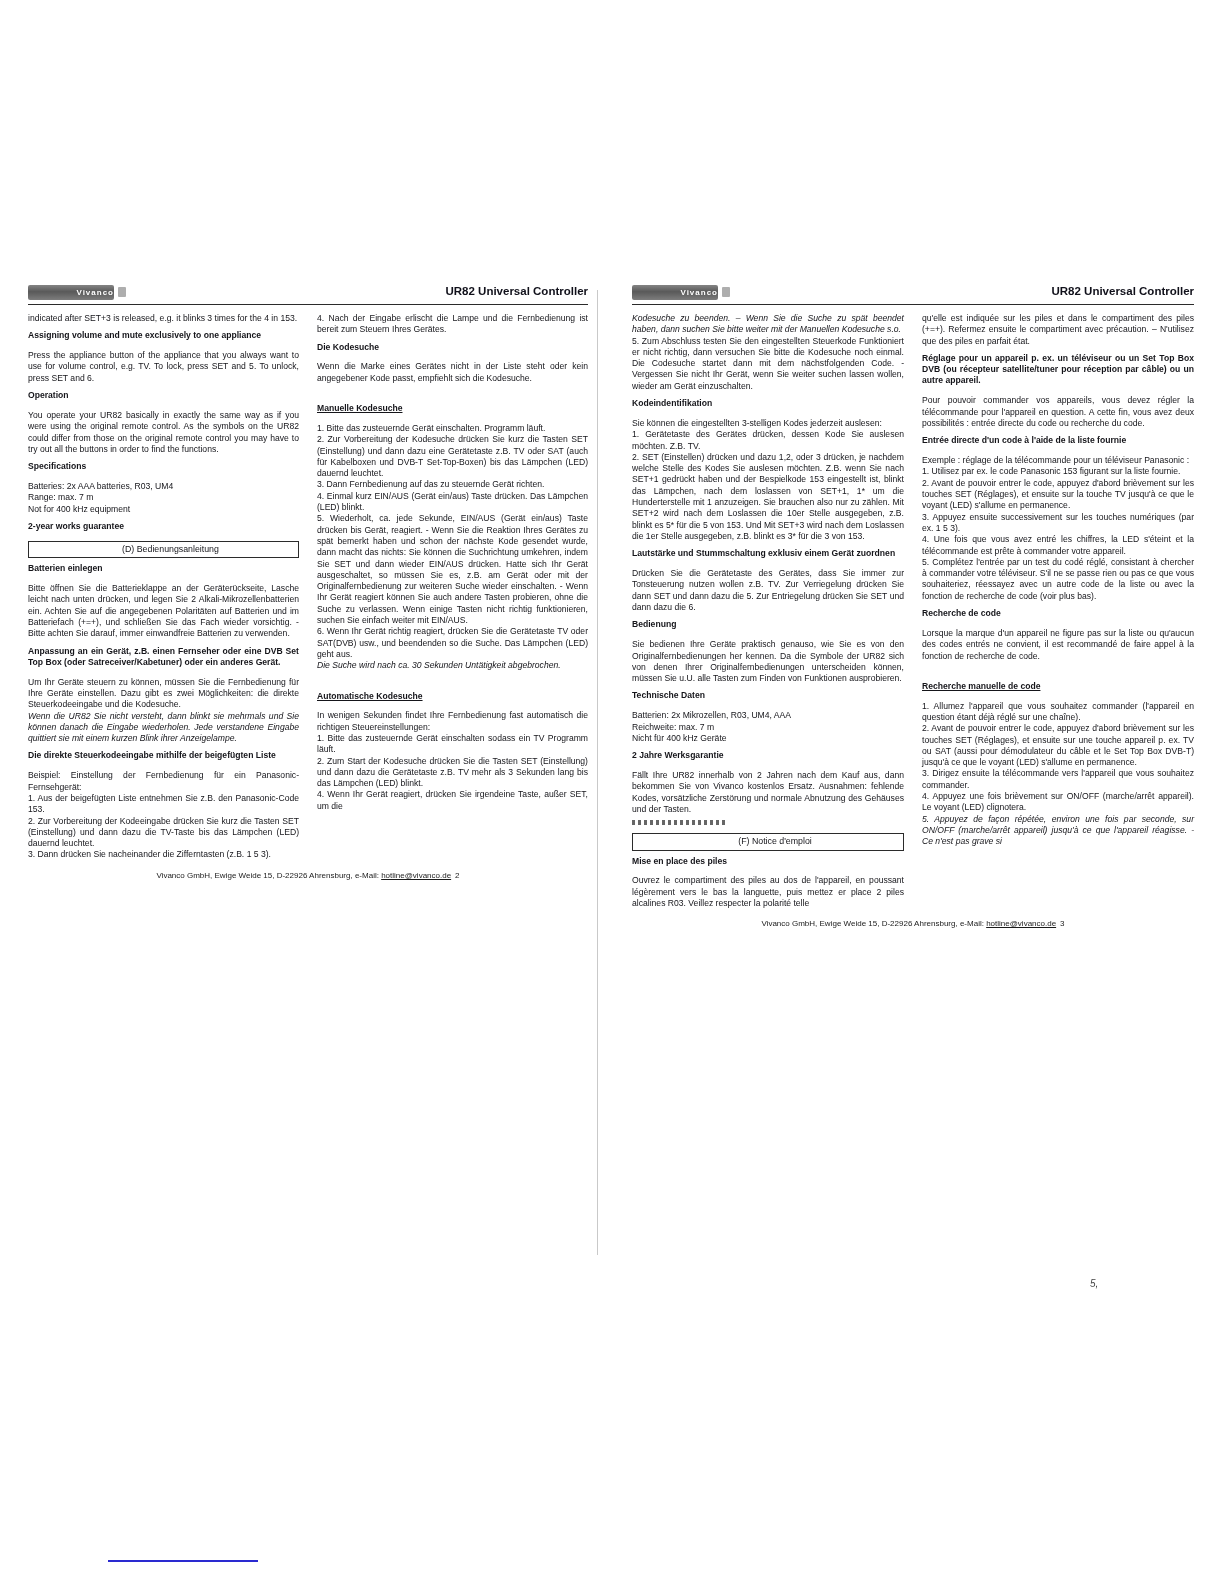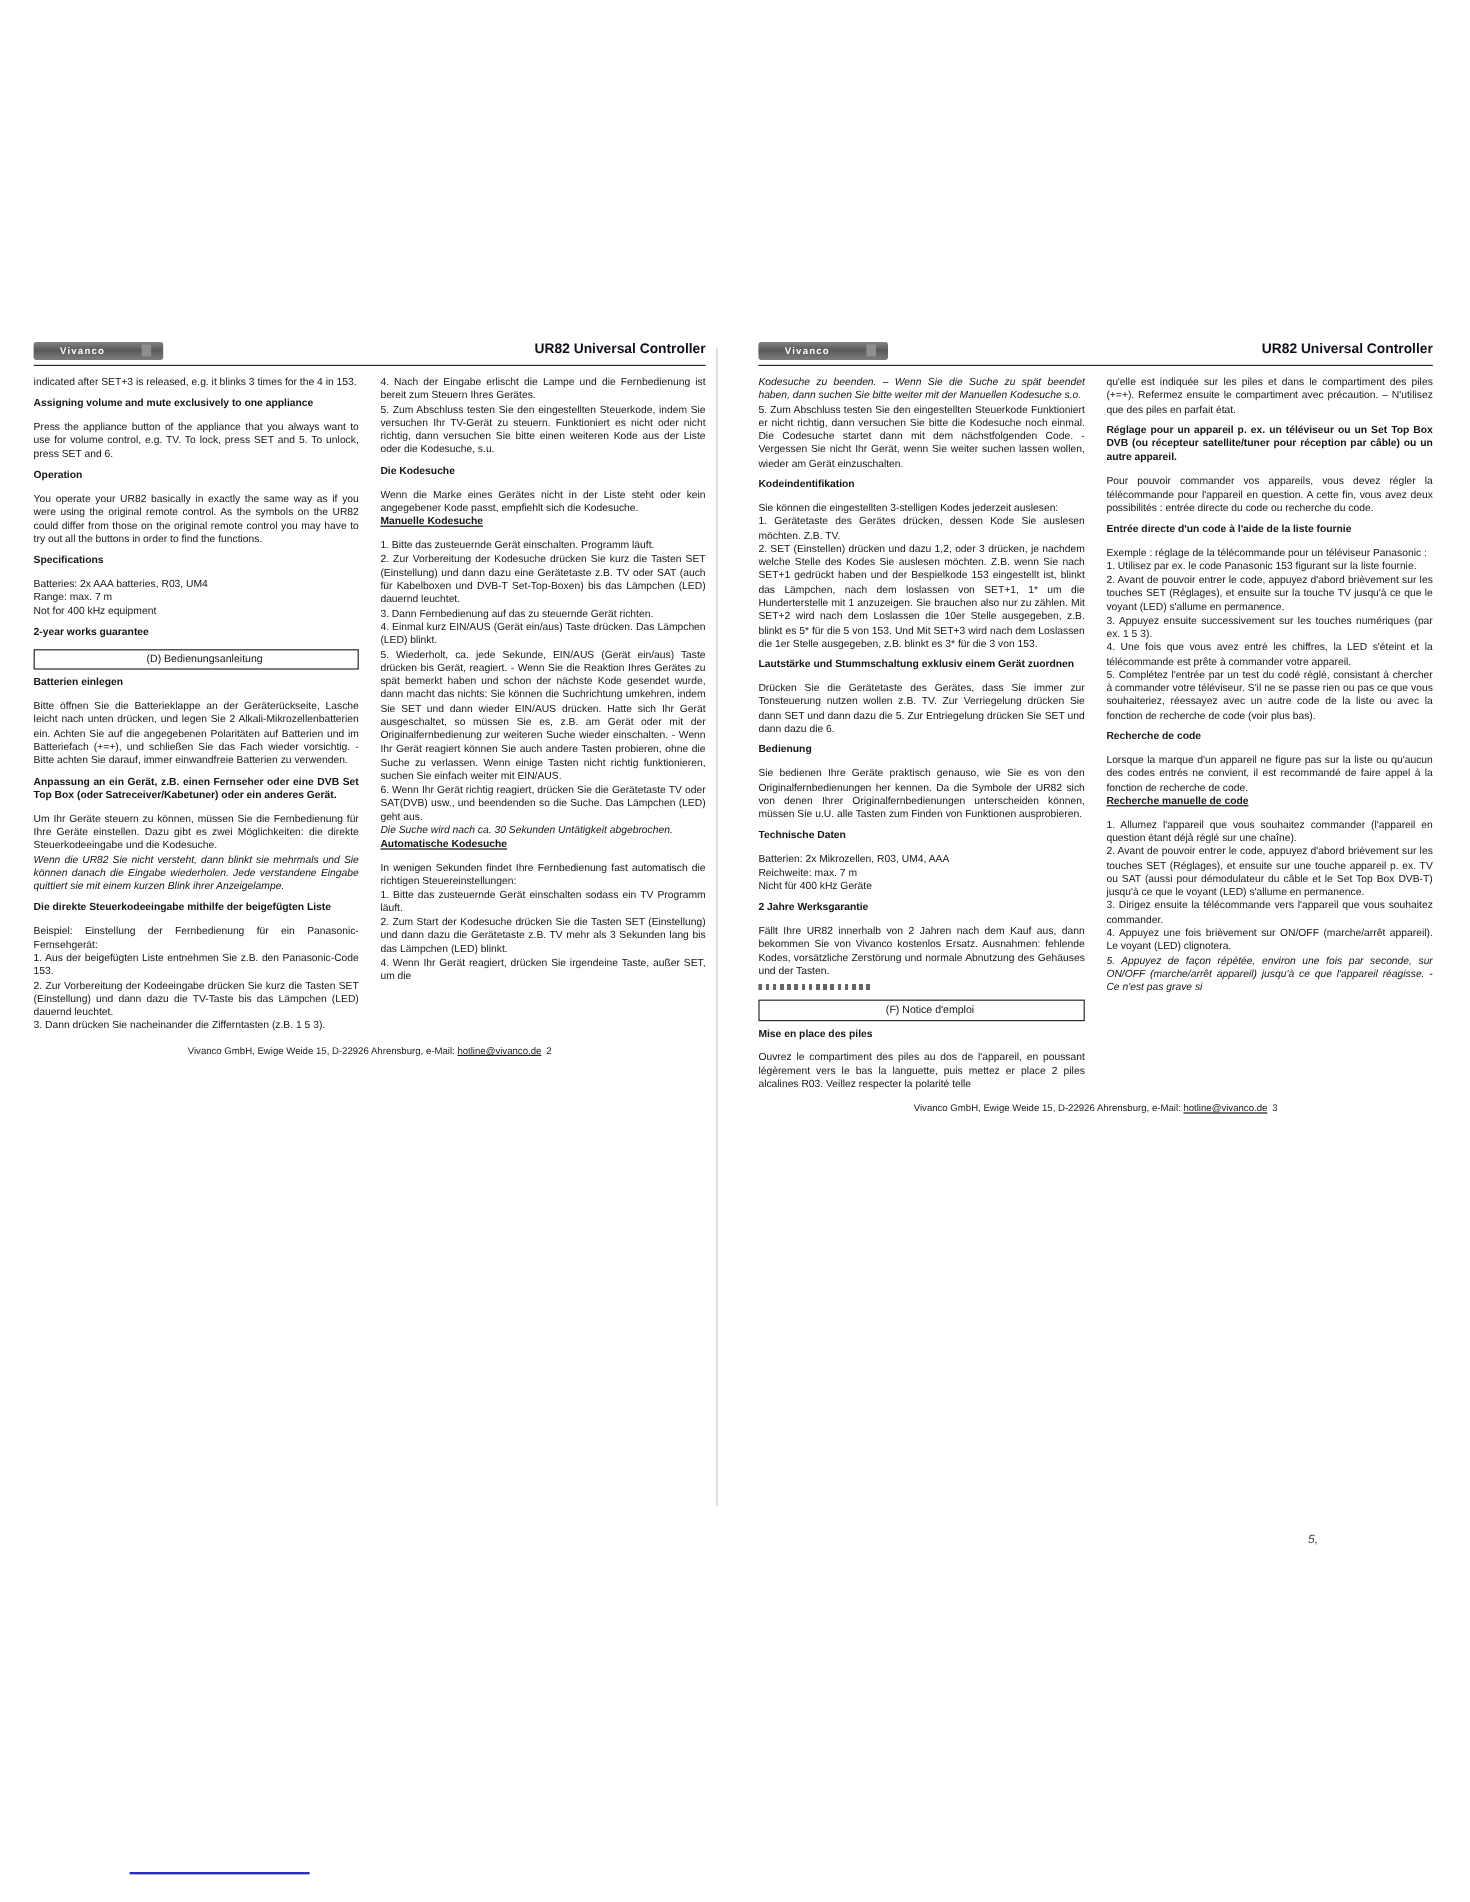--- a/index.html
+++ b/index.html
@@ -49,25 +49,24 @@
   }
   .logo-badge {
     position: absolute;
     left: 0; top: 0;
     width: 86px; height: 15px;
     background: linear-gradient(180deg,#6f6f6f 0%, #3d3d3d 45%, #676767 100%);
     border-radius: 2px;
     color: #ffffff;
     font-size: 8px;
     letter-spacing: 1px;
-    text-align: left;
+    text-align: right;
     line-height: 15px;
     font-weight: bold;
     opacity: .85;
-    padding-left: 22px;
   }
   .logo-dot {
     position: absolute;
     left: 90px; top: 2px;
     width: 8px; height: 10px;
     background: #9a9a9a;
     border-radius: 1px;
     opacity: .8;
   }
   .pg-title {
@@ -101,21 +100,21 @@
     margin: 0 0 0 0;
   }
   .h-bold {
     font-weight: bold;
     margin-top: 6px;
   }
   .h-bold.first { margin-top: 0; }
   .h-uline {
     font-weight: bold;
     text-decoration: underline;
-    margin-top: 0;
+    margin-top: 19px;
   }
   .ital { font-style: italic; }
   .sp { margin-top: 6px; }
 
   .boxed-head {
     border: 1px solid #2b2b2b;
     text-align: center;
     font-weight: normal;
     font-size: 8.8px;
     padding: 2px 0 2px 14px;
@@ -198,21 +197,20 @@
         <p class="para ital sp">Wenn die UR82 Sie nicht versteht, dann blinkt sie mehrmals und Sie können danach die Eingabe wiederholen. Jede verstandene Eingabe quittiert sie mit einem kurzen Blink ihrer Anzeigelampe.</p>
         <p class="h-bold">Die direkte Steuerkodeeingabe mithilfe der beigefügten Liste</p>
         <p class="para">Beispiel: Einstellung der Fernbedienung für ein Panasonic-Fernsehgerät:</p>
         <p class="para">1. Aus der beigefügten Liste entnehmen Sie z.B. den Panasonic-Code 153.</p>
         <p class="para">2. Zur Vorbereitung der Kodeeingabe drücken Sie kurz die Tasten SET (Einstellung) und dann dazu die TV-Taste bis das Lämpchen (LED) dauernd leuchtet.</p>
         <p class="para">3. Dann drücken Sie nacheinander die Zifferntasten (z.B. 1 5 3).</p>
       </div>
 
       <div class="col">
         <p class="para">4. Nach der Eingabe erlischt die Lampe und die Fernbedienung ist bereit zum Steuern Ihres Gerätes.</p>
-        <p class="para sp">5. Zum Abschluss testen Sie den eingestellten Steuerkode, indem Sie versuchen Ihr TV-Gerät zu steuern. Funktioniert es nicht oder nicht richtig, dann versuchen Sie bitte einen weiteren Kode aus der Liste oder die Kodesuche, s.u.</p>
         <p class="h-bold">Die Kodesuche</p>
         <p class="para">Wenn die Marke eines Gerätes nicht in der Liste steht oder kein angegebener Kode passt, empfiehlt sich die Kodesuche.</p>
         <p class="h-uline">Manuelle Kodesuche</p>
         <p class="para">1. Bitte das zusteuernde Gerät einschalten. Programm läuft.</p>
         <p class="para">2. Zur Vorbereitung der Kodesuche drücken Sie kurz die Tasten SET (Einstellung) und dann dazu eine Gerätetaste z.B. TV oder SAT (auch für Kabelboxen und DVB-T Set-Top-Boxen) bis das Lämpchen (LED) dauernd leuchtet.</p>
         <p class="para">3. Dann Fernbedienung auf das zu steuernde Gerät richten.</p>
         <p class="para">4. Einmal kurz EIN/AUS (Gerät ein/aus) Taste drücken. Das Lämpchen (LED) blinkt.</p>
         <p class="para">5. Wiederholt, ca. jede Sekunde, EIN/AUS (Gerät ein/aus) Taste drücken bis Gerät, reagiert. - Wenn Sie die Reaktion Ihres Gerätes zu spät bemerkt haben und schon der nächste Kode gesendet wurde, dann macht das nichts: Sie können die Suchrichtung umkehren, indem Sie SET und dann wieder EIN/AUS drücken. Hatte sich Ihr Gerät ausgeschaltet, so müssen Sie es, z.B. am Gerät oder mit der Originalfernbedienung zur weiteren Suche wieder einschalten. - Wenn Ihr Gerät reagiert können Sie auch andere Tasten probieren, ohne die Suche zu verlassen. Wenn einige Tasten nicht richtig funktionieren, suchen Sie einfach weiter mit EIN/AUS.</p>
         <p class="para">6. Wenn Ihr Gerät richtig reagiert, drücken Sie die Gerätetaste TV oder SAT(DVB) usw., und beendenden so die Suche. Das Lämpchen (LED) geht aus.</p>
         <p class="para ital">Die Suche wird nach ca. 30 Sekunden Untätigkeit abgebrochen.</p>

